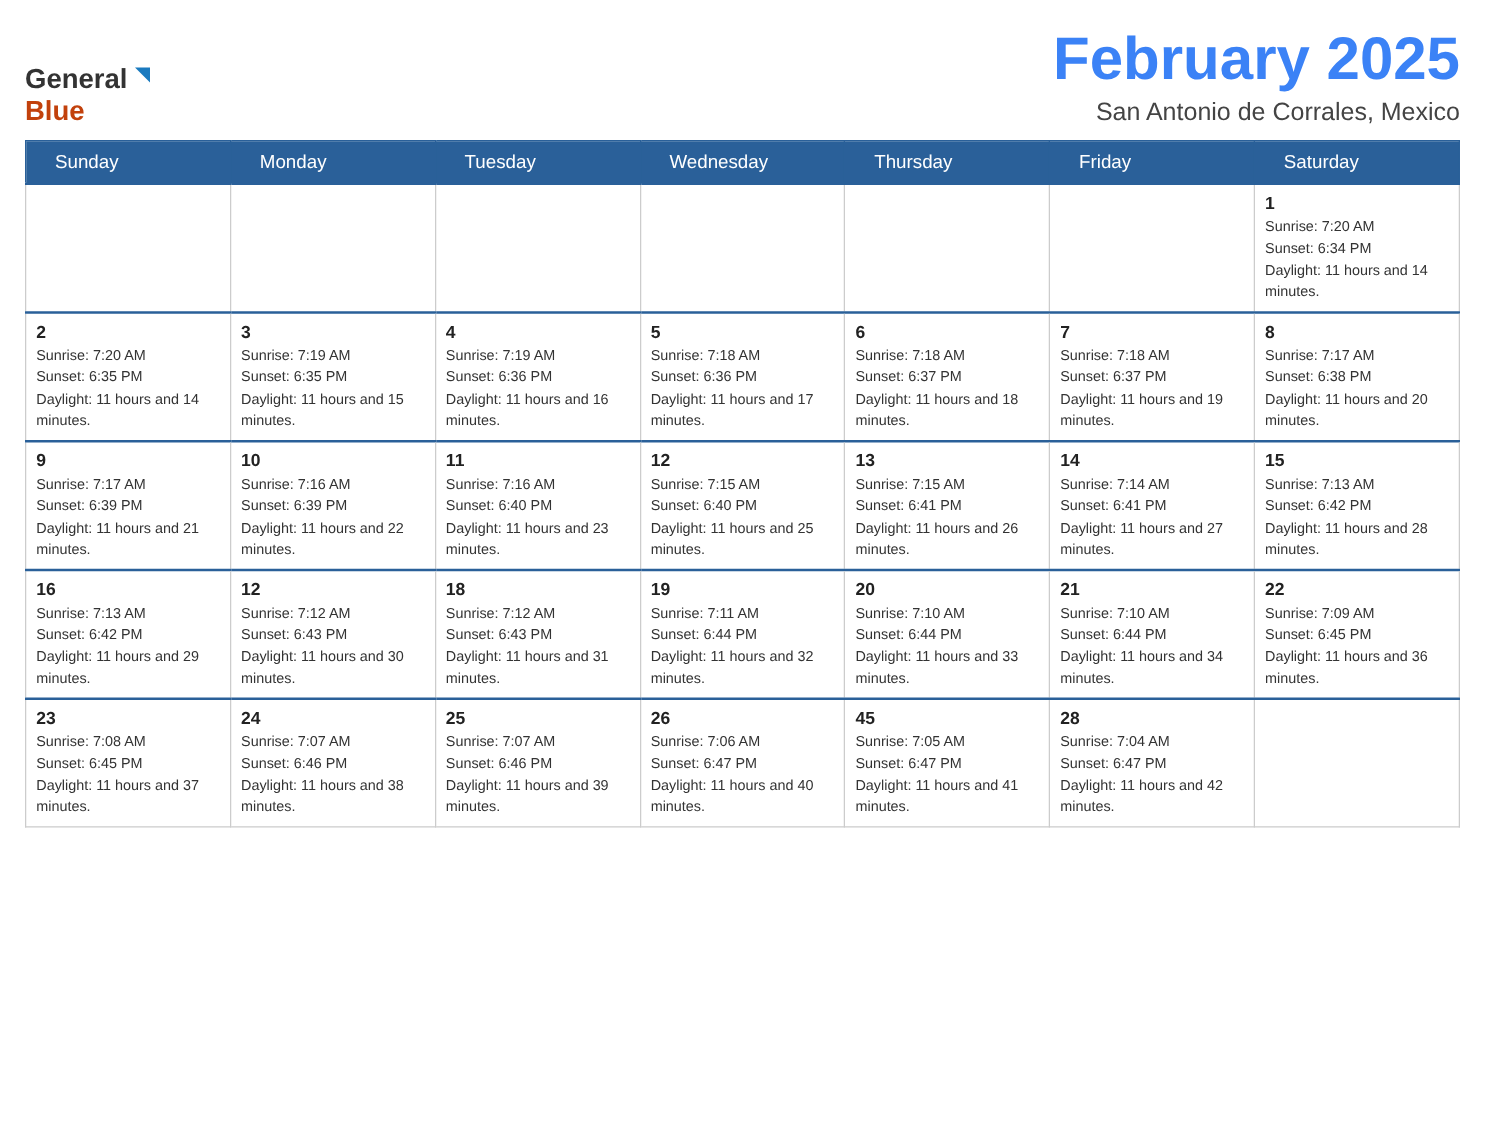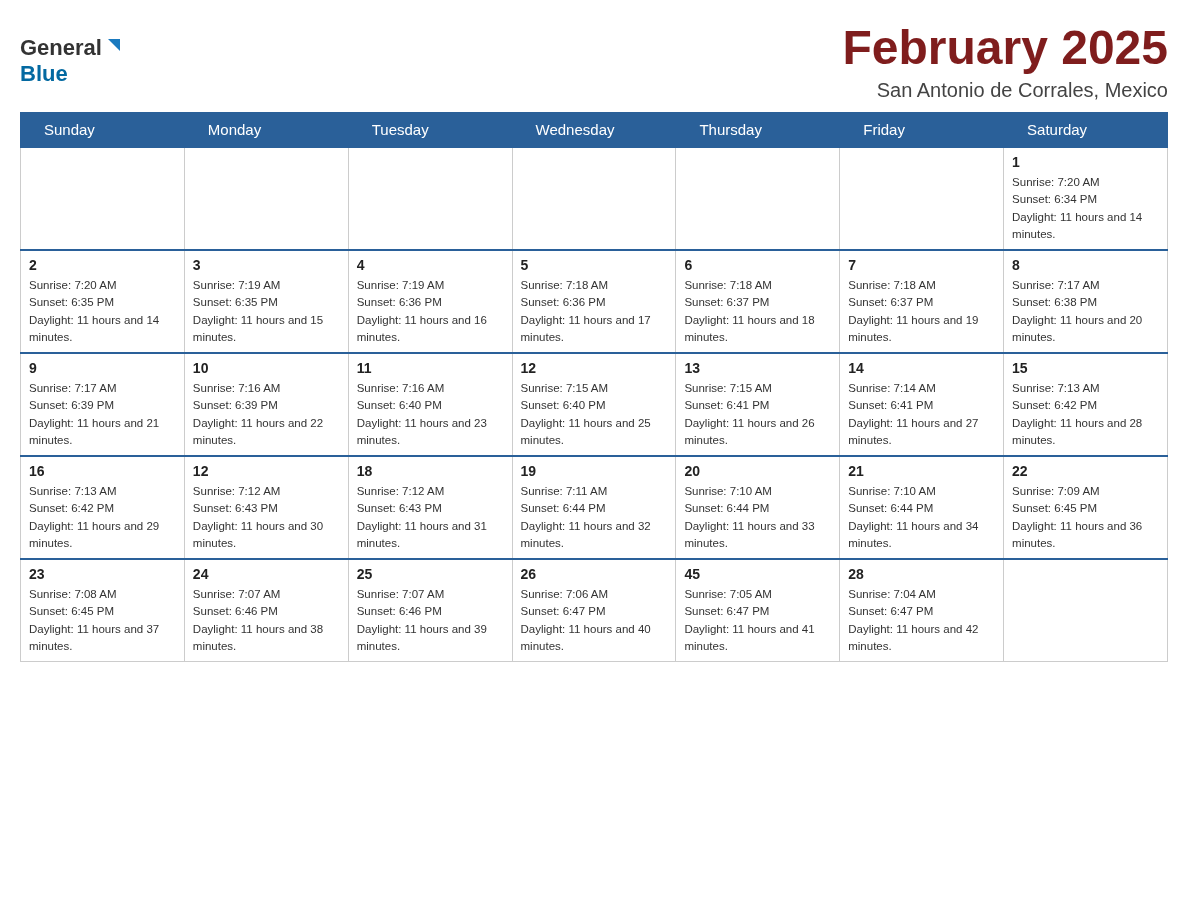--- a/index.html
+++ b/index.html
@@ -6,50 +6,50 @@
     body {
       font-family: Arial, sans-serif;
       background: #fff;
       padding: 20px;
       width: 1188px;
       min-height: 918px;
     }
     .header {
       display: flex;
       justify-content: space-between;
-      align-items: center;
+      align-items: flex-end;
       margin-bottom: 10px;
     }
     .logo {
       display: flex;
       flex-direction: column;
       align-items: flex-start;
     }
     .logo-general {
       font-size: 22px;
       font-weight: bold;
       color: #333;
       letter-spacing: 0;
     }
     .logo-blue {
       font-size: 22px;
       font-weight: bold;
-      color: #0369a1;
+      color: #c2410c;
     }
     .logo-line1 {
       display: flex;
       align-items: center;
     }
     .title-block {
       text-align: right;
     }
     .title-month {
       font-size: 48px;
       font-weight: bold;
-      color: #7f1d1d;
+      color: #3b82f6;
     }
     .title-location {
       font-size: 20px;
       color: #444;
       margin-top: 4px;
     }
     .calendar {
       width: 100%;
       border-collapse: collapse;
       margin-top: 10px;

